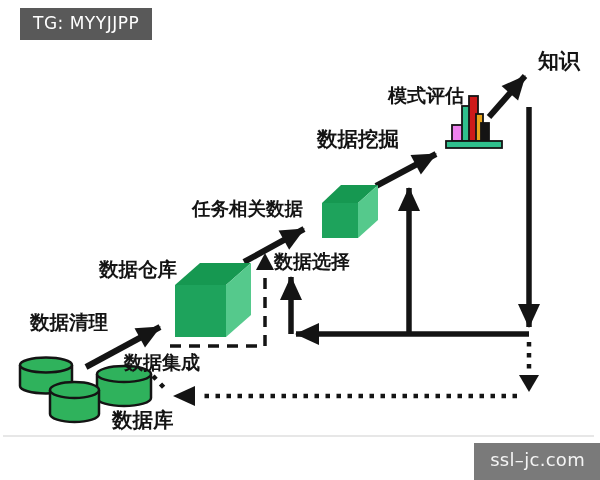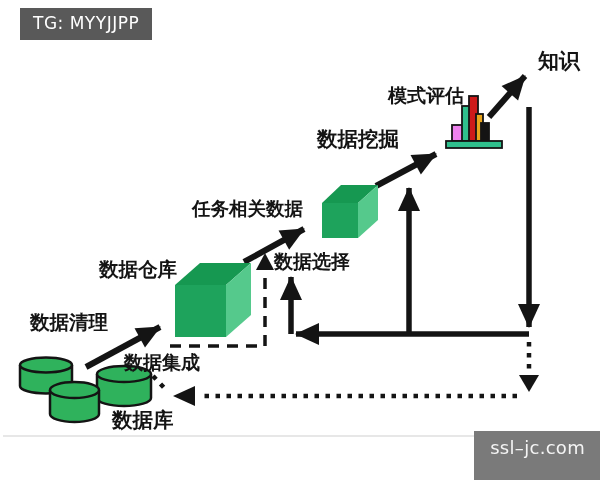--- a/index.html
+++ b/index.html
@@ -12,21 +12,21 @@
   .badge-tg{
     position:absolute;left:8px;top:8px;
     background:#595959;color:#ffffff;
     font-size:17px;letter-spacing:.5px;
     padding:6px 13px 7px 13px;line-height:1.1;margin-left:12px;
   }
   .watermark{
     position:absolute;right:0;bottom:0;
     background:#7a7a7a;color:#f4f4f4;
     font-size:18px;letter-spacing:.3px;
-    padding:7px 15px 22px 16px;line-height:1.1;
+    padding:7px 15px 10px 16px;line-height:1.1;
   }
   .page-rule{
     position:absolute;left:3px;right:6px;top:435px;height:2px;
     background:#e7e7e7;
   }
   text.lbl{
     fill:#141414;font-weight:700;
     font-family:"DejaVu Sans","Liberation Sans",sans-serif;
   }
 </style>

